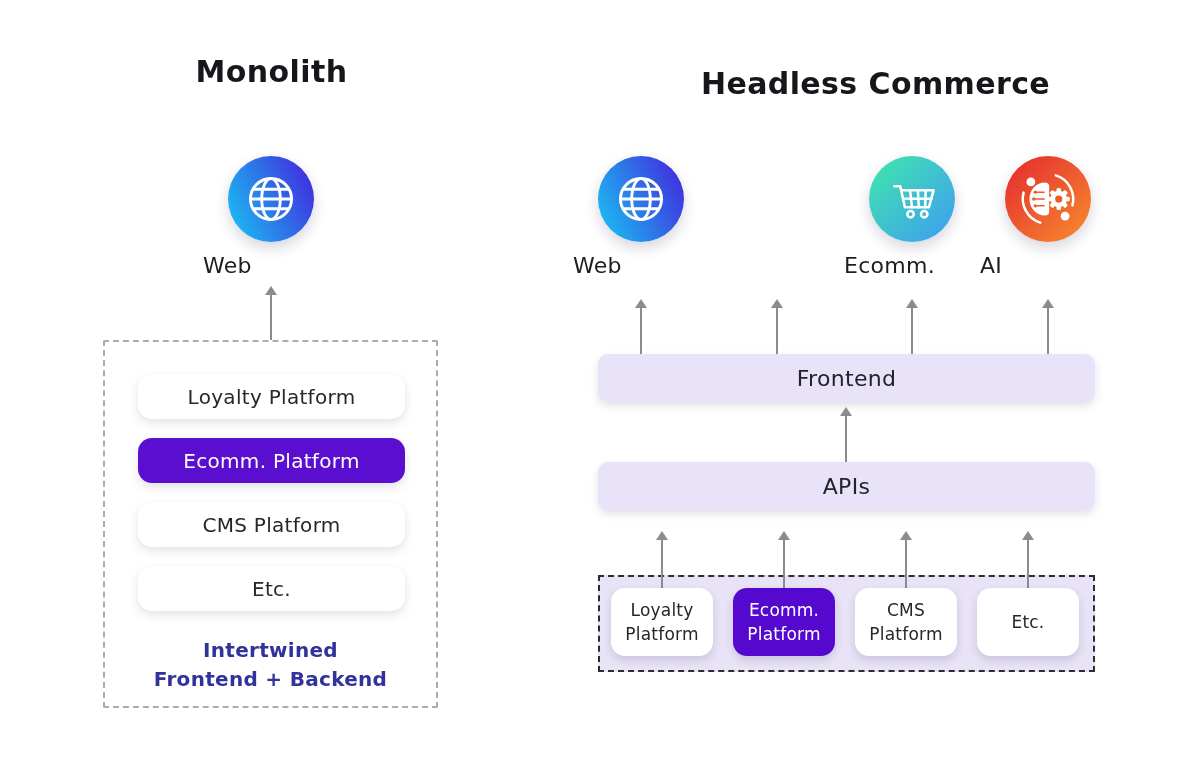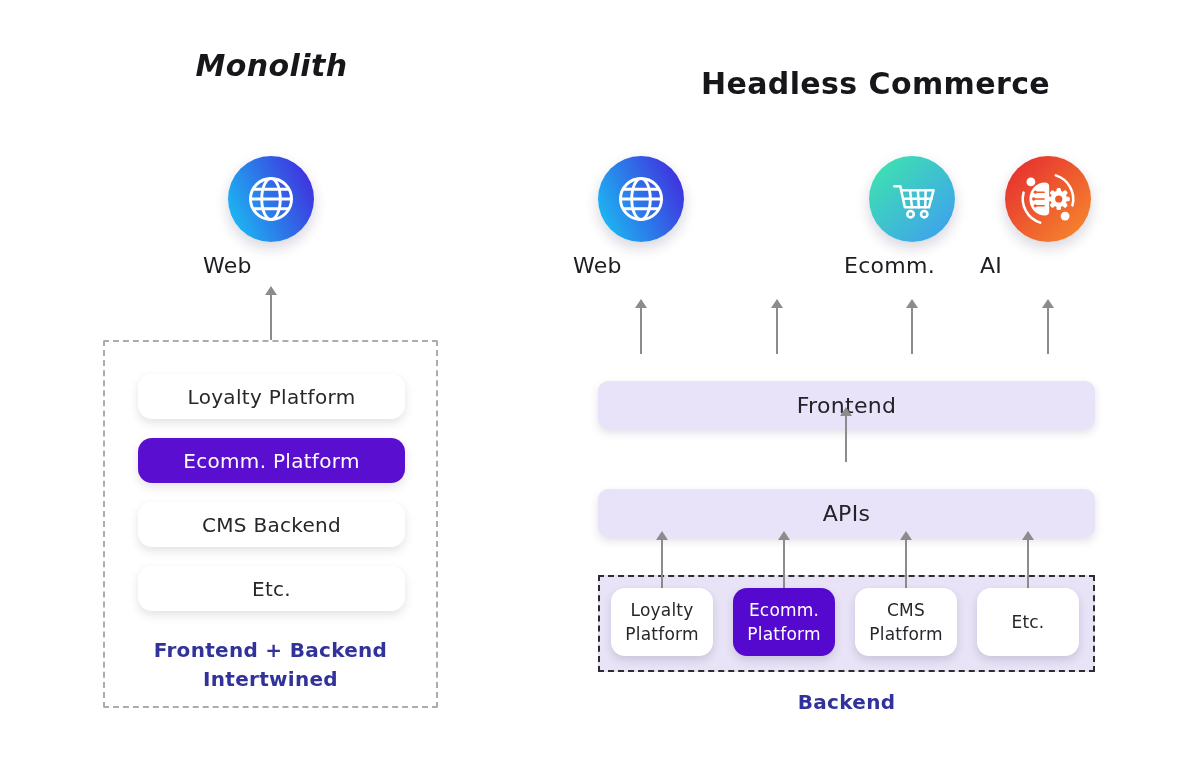--- a/index.html
+++ b/index.html
@@ -4,21 +4,21 @@
 <style>
   html,body{margin:0;padding:0;background:#fff;}
   #canvas{
     position:relative;width:1200px;height:769px;background:#ffffff;overflow:hidden;
     font-family:"DejaVu Sans","Liberation Sans",sans-serif;color:#222226;
   }
   .title{
     position:absolute;text-align:center;font-size:30px;font-weight:700;
     color:#17171b;letter-spacing:.4px;
   }
-  #monolith-title{left:103px;top:48px;width:337px;font-style:italic;}
+  #monolith-title{left:103px;top:54px;width:337px;}
   #headless-title{left:627px;top:66px;width:497px;}
 
   
   .channel{position:absolute;width:136px;text-align:left;}
   .icon-circle{
     width:86px;height:86px;border-radius:50%;margin:0 auto;
     display:flex;align-items:center;justify-content:center;
     box-shadow:0 6px 14px rgba(30,30,80,.18);
   }
   .icon-circle svg{display:block;}
@@ -50,21 +50,21 @@
   #caption{
     position:absolute;left:103px;top:636px;width:335px;text-align:center;
     font-size:20px;font-weight:700;line-height:29px;color:#32329B;letter-spacing:.3px;z-index:2;
   }
 
   
   .hbar{
     position:absolute;left:598px;width:497px;height:48px;border-radius:10px;
     background:#E9E3F9;box-shadow:0 4px 9px rgba(60,50,100,.15);
     display:flex;align-items:center;justify-content:center;
-    font-size:22px;color:#232329;letter-spacing:.3px;z-index:2;margin-top:27px;
+    font-size:22px;color:#232329;letter-spacing:.3px;z-index:2;
   }
   #frontend-bar{top:354px;}
   #apis-bar{top:462px;}
 
   
   #backend-box{
     position:absolute;left:598px;top:575px;width:497px;height:97px;
     background:#E9E3F7;border:2px dashed #2D2D2D;box-sizing:border-box;z-index:1;
   }
   .svc-card{
@@ -102,26 +102,26 @@
 
   <div class="varrow" style="left:264px;top:286px;">
     <div class="head"></div>
       <div class="line" style="height:45px;"></div>
   </div>
 
   <div id="monolith-box"></div>
 
   <div class="stack-card hl" style="top:438px;">Ecomm. Platform</div>
   <div class="stack-card" style="top:374px;">Loyalty Platform</div>
-  <div class="stack-card" style="top:502px;">CMS Backend</div>
+  <div class="stack-card" style="top:502px;">CMS Platform</div>
   <div class="stack-card" style="top:566px;">Etc.</div>
 
   <div id="caption">
+    <div>Intertwined</div>
     <div>Frontend + Backend</div>
-    <div>Intertwined</div>
   </div>
 
   <div class="title" id="headless-title">Headless Commerce</div>
 
   <div class="channel" style="left:573px;top:156px;">
     <div class="icon-circle grad-web">
       <svg width="88" height="88" viewBox="0 0 88 88" class="wicon">
         <circle cx="44" cy="44" r="21"></circle>
         <ellipse cx="44" cy="44" rx="9.5" ry="21"></ellipse>
         <line x1="26" y1="34" x2="62" y2="34"></line>
@@ -236,15 +236,14 @@
   </div>
   <div class="svc-card" style="left:855px;">
     <span>CMS</span>
     <span>Platform</span>
   </div>
   <div class="svc-card" style="left:977px;">
     <span>Etc.</span>
     <span></span>
   </div>
 
-  <div id="backend-label">Backend</div>
 
 </div>
 
 </body></html>

